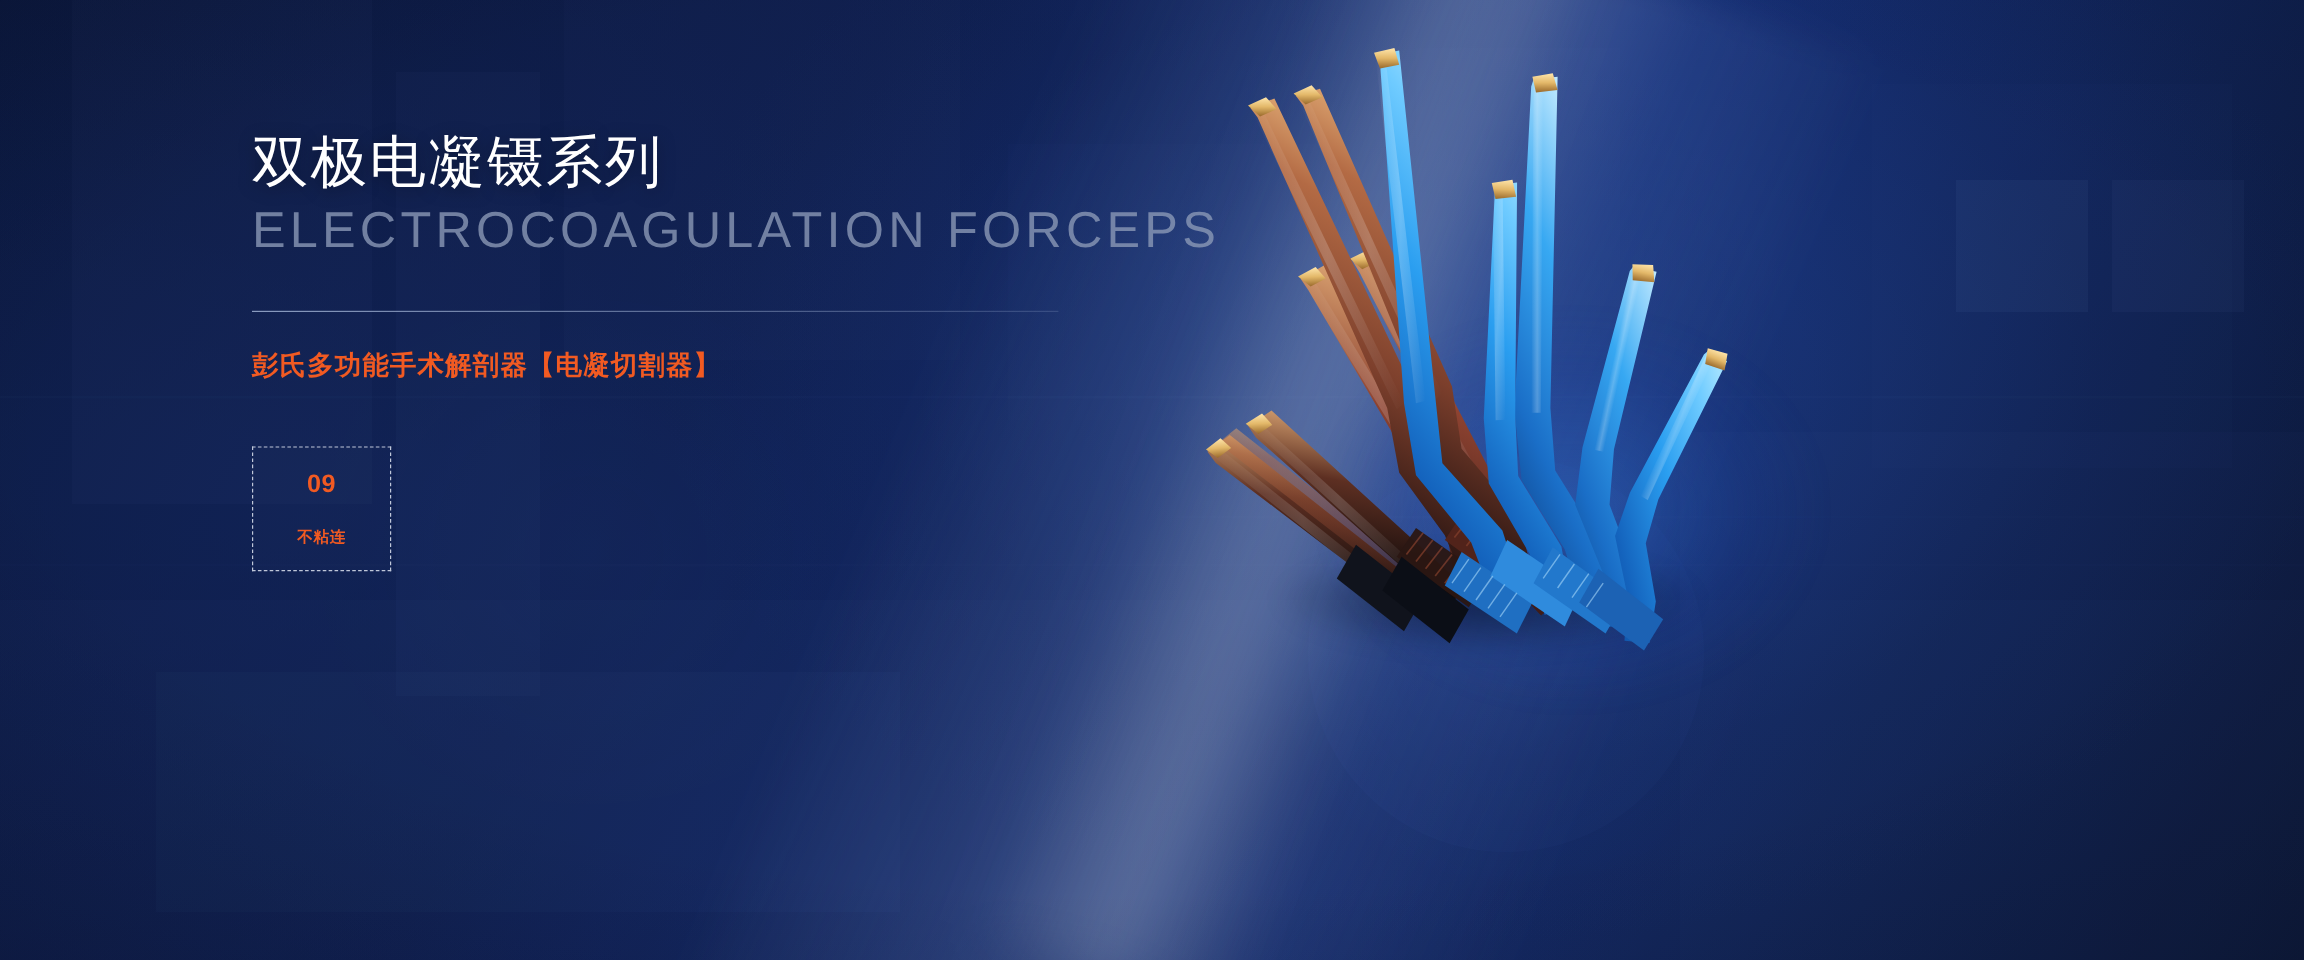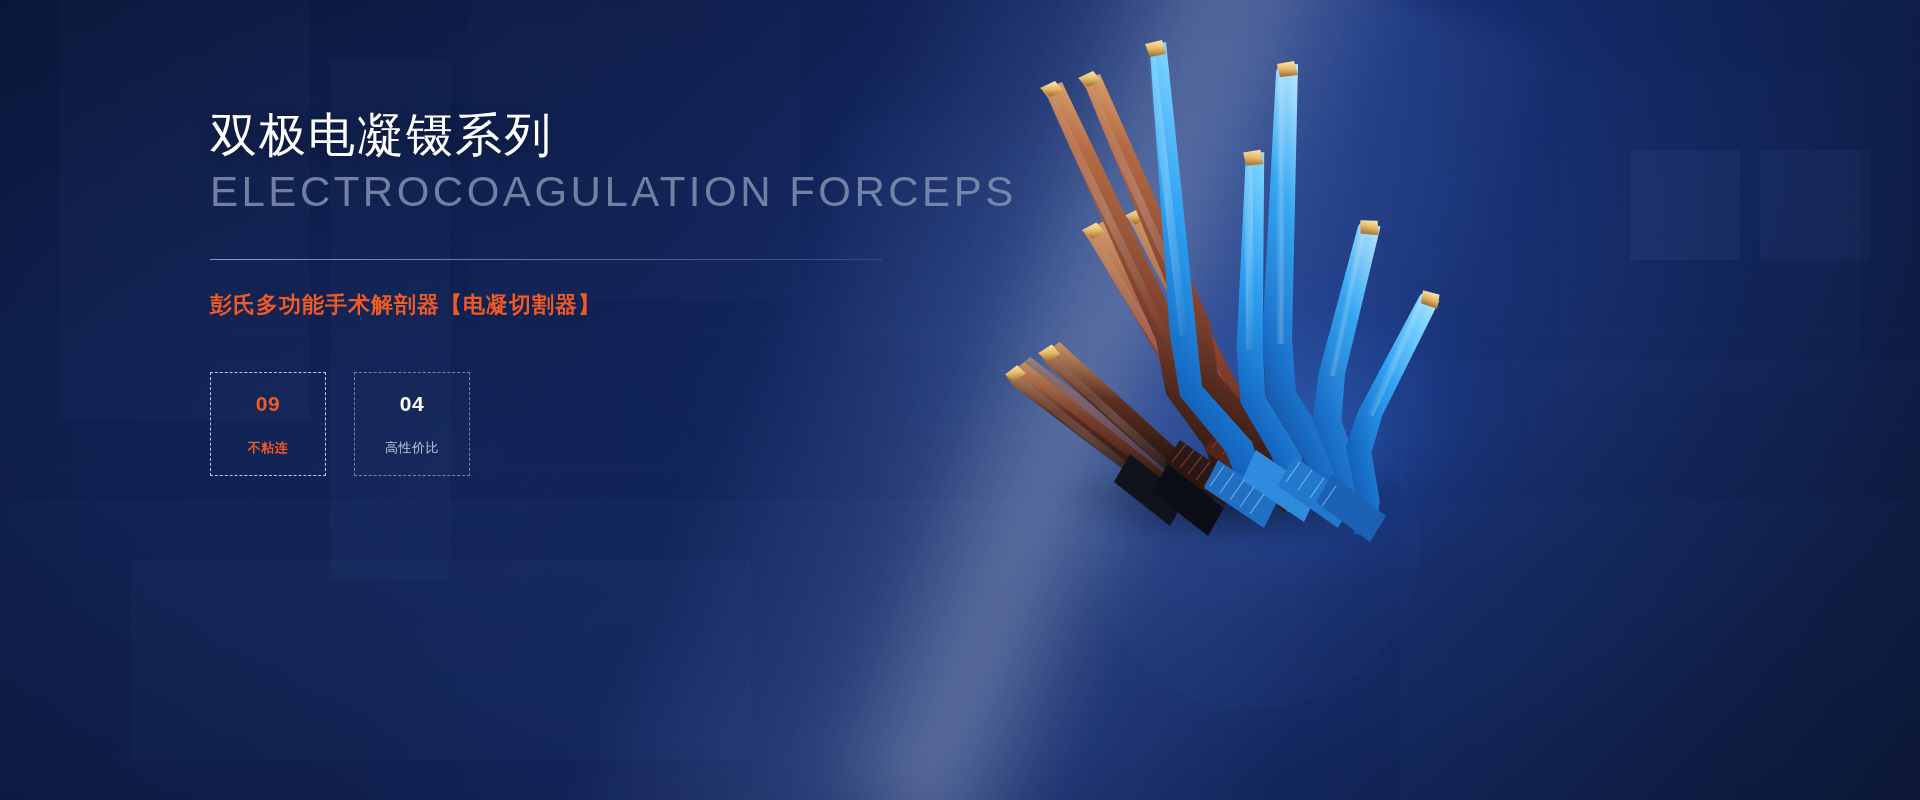--- a/index.html
+++ b/index.html
@@ -291,20 +291,16 @@
     <h1 class="title-cn">双极电凝镊系列</h1>
     <div class="title-en">ELECTROCOAGULATION FORCEPS</div>
     <div class="divider"></div>
     <div class="subtitle">彭氏多功能手术解剖器【电凝切割器】</div>
 
     <div class="features">
       <div class="feature f1 active">
         <span class="num">09</span>
         <span class="lbl">不粘连</span>
       </div>
-      <div class="feature f4">
-        <span class="num">04</span>
-        <span class="lbl">高性价比</span>
-      </div>
     </div>
   </div>
 
 </div>
 
 </body></html>

